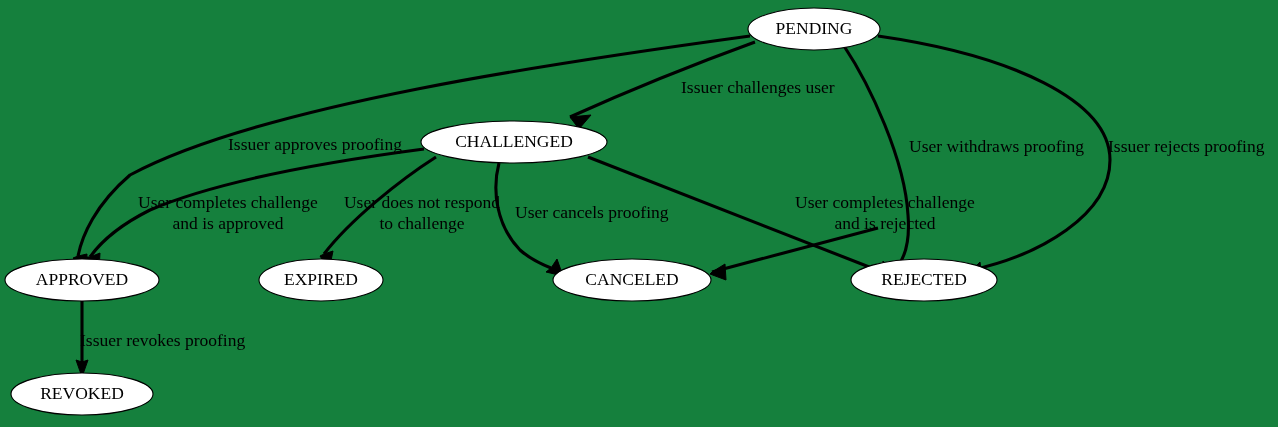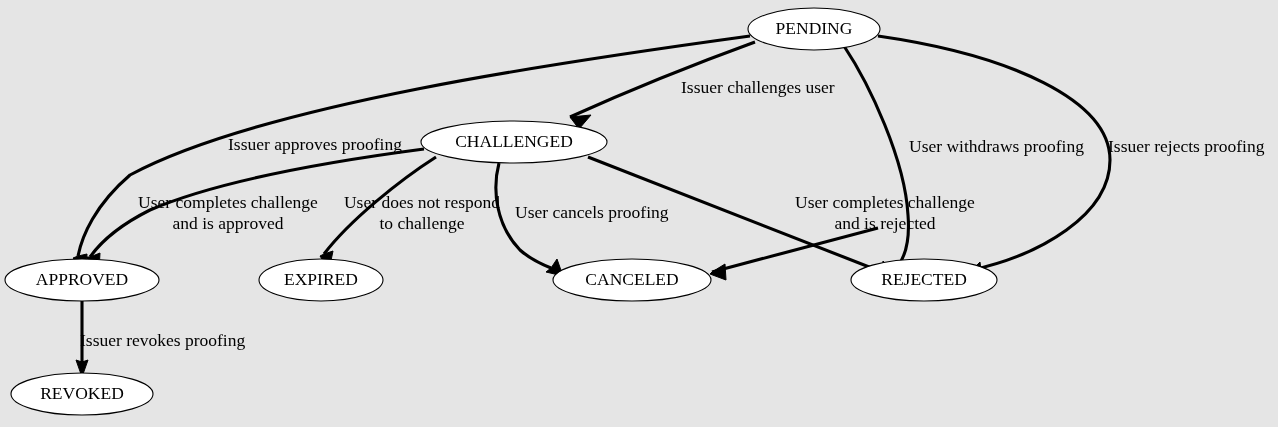--- a/index.html
+++ b/index.html
@@ -4,21 +4,21 @@
 <style>
   html, body {
     margin: 0;
     padding: 0;
     background: #ffffff;
   }
   #canvas {
     position: relative;
     width: 1278px;
     height: 427px;
-    background: #e5e5e5;
+    background: #15803d;
     overflow: hidden;
     font-family: "Liberation Serif", "DejaVu Serif", serif;
   }
   svg#graph {
     position: absolute;
     left: 0;
     top: 0;
     width: 1278px;
     height: 427px;
     display: block;

